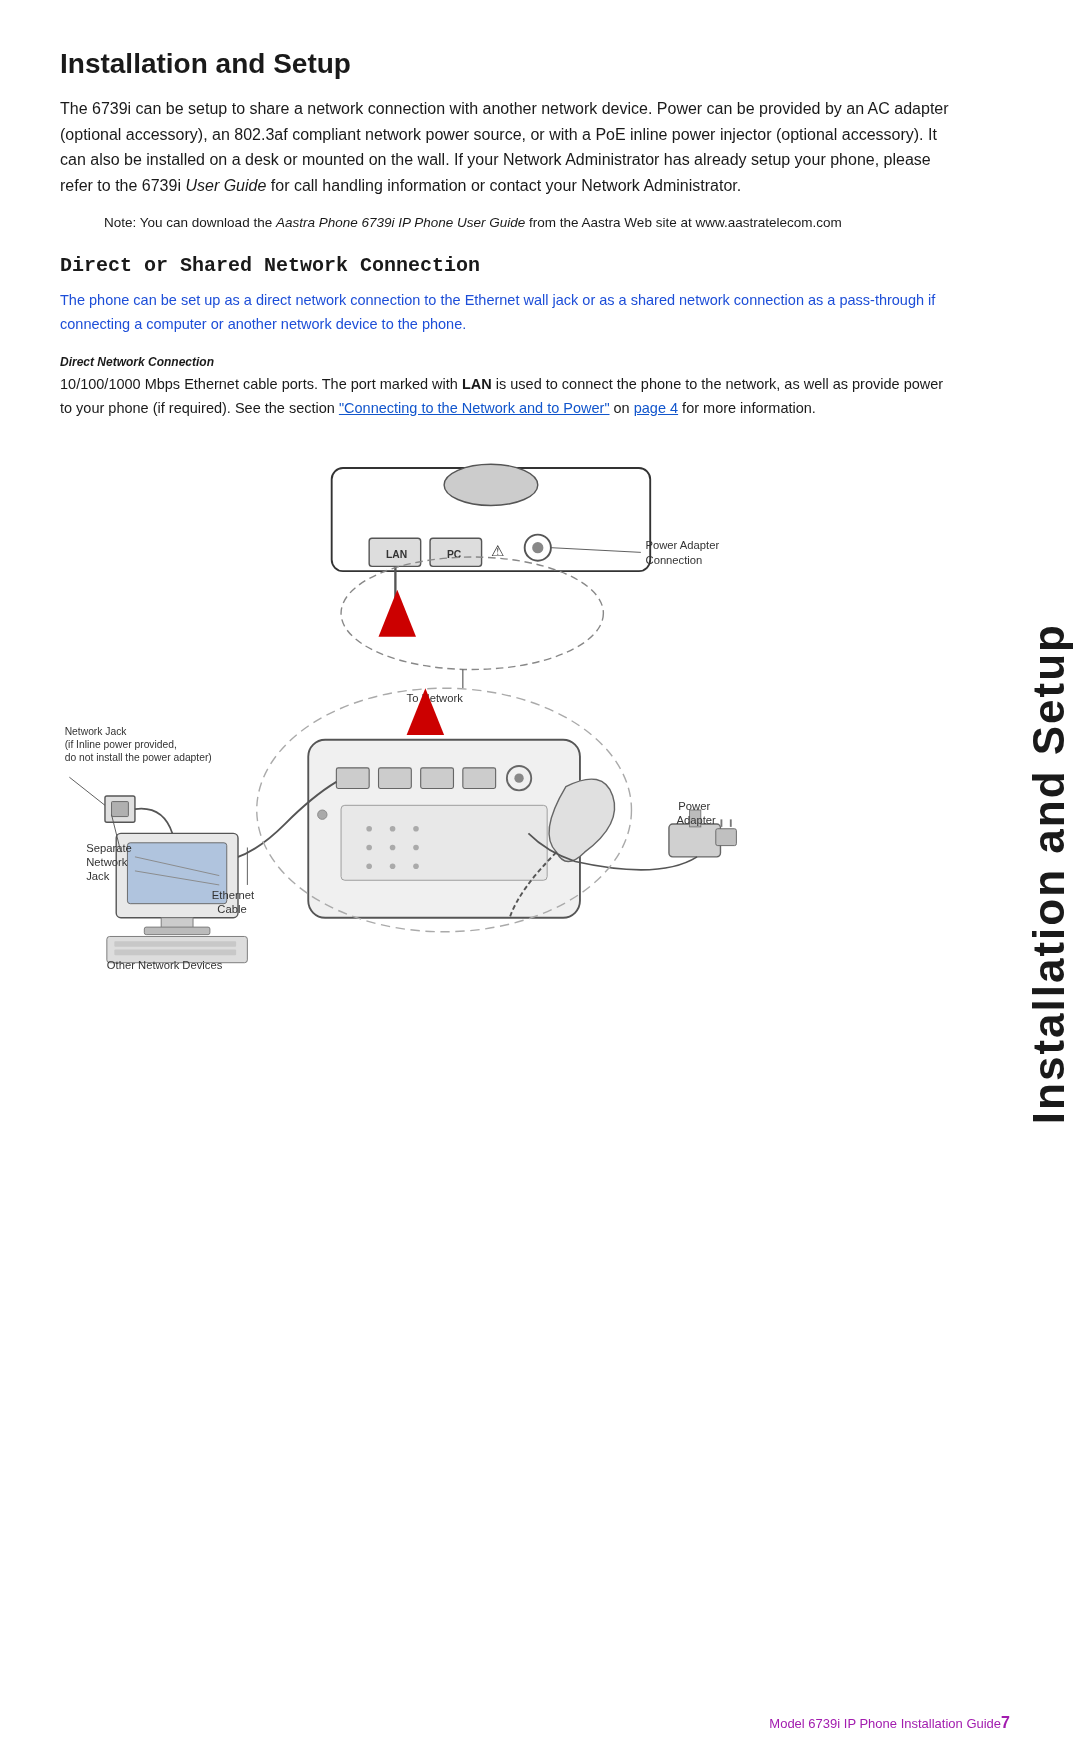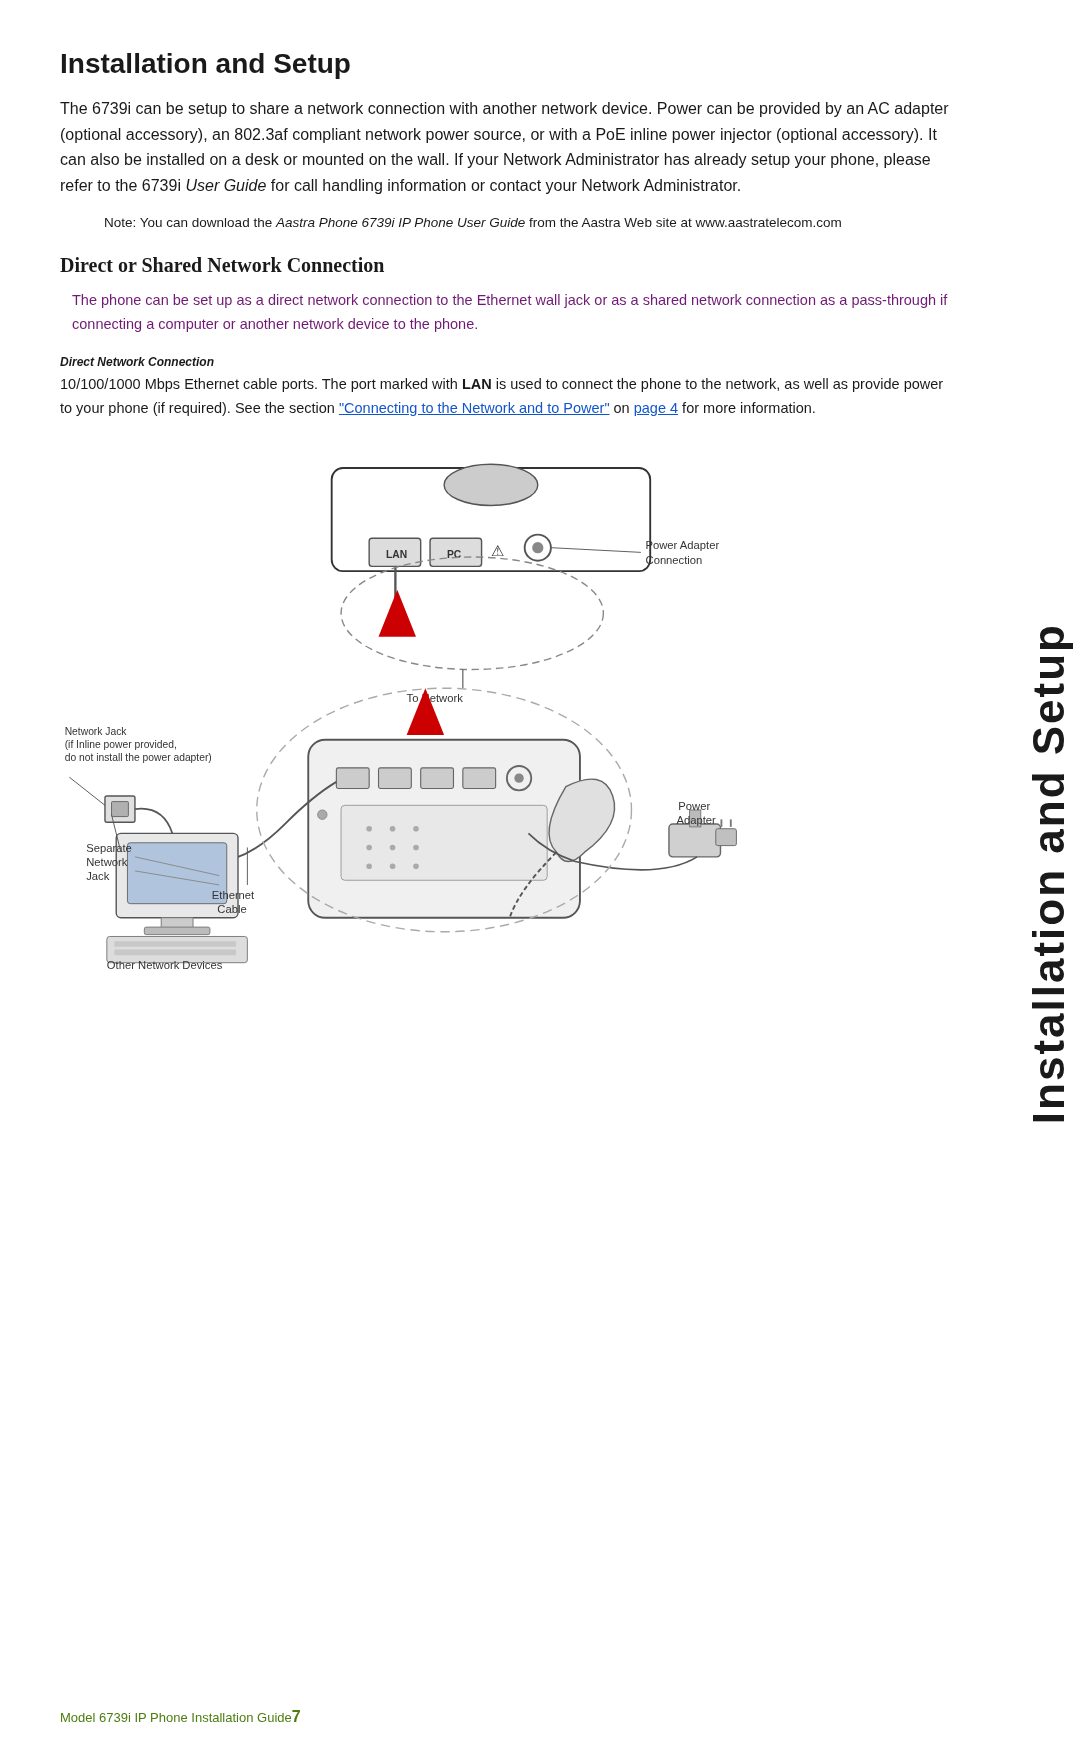--- a/index.html
+++ b/index.html
@@ -76,30 +76,29 @@
     }
     .note-block .italic-text {
       font-style: italic;
     }
 
     h2.section-heading {
       font-size: 20px;
       font-weight: bold;
       color: #1a1a1a;
       margin-bottom: 12px;
-      font-family: Liberation Serif, serif;
+      font-family: Liberation Mono, monospace;
     }
 
     .section-paragraph {
       font-size: 14.5px;
       line-height: 1.65;
-      color: #701a75;
+      color: #1d4ed8;
       margin-bottom: 18px;
       font-family: Arial, Helvetica, sans-serif;
-      margin-left: 12px;
     }
 
     h3.subsection-heading {
       font-size: 12px;
       font-weight: bold;
       font-style: italic;
       color: #1a1a1a;
       margin-bottom: 4px;
       font-family: Arial, Helvetica, sans-serif;
     }
@@ -125,28 +124,28 @@
     .diagram-container {
       width: 100%;
       margin-top: 20px;
       position: relative;
       height: 560px;
     }
 
     
     .page-footer {
       position: absolute;
-      bottom: 22px;
+      bottom: 16px;
       left: 60px;
       right: 70px;
       display: flex;
-      justify-content: flex-start;
+      justify-content: flex-end;
       align-items: center;
       font-size: 13px;
-      color: #4d7c0f;
+      color: #a21caf;
     }
 
     .footer-title {
       font-family: Arial, Helvetica, sans-serif;
     }
 
     .footer-page-num {
       font-weight: bold;
       font-size: 16px;
     }

